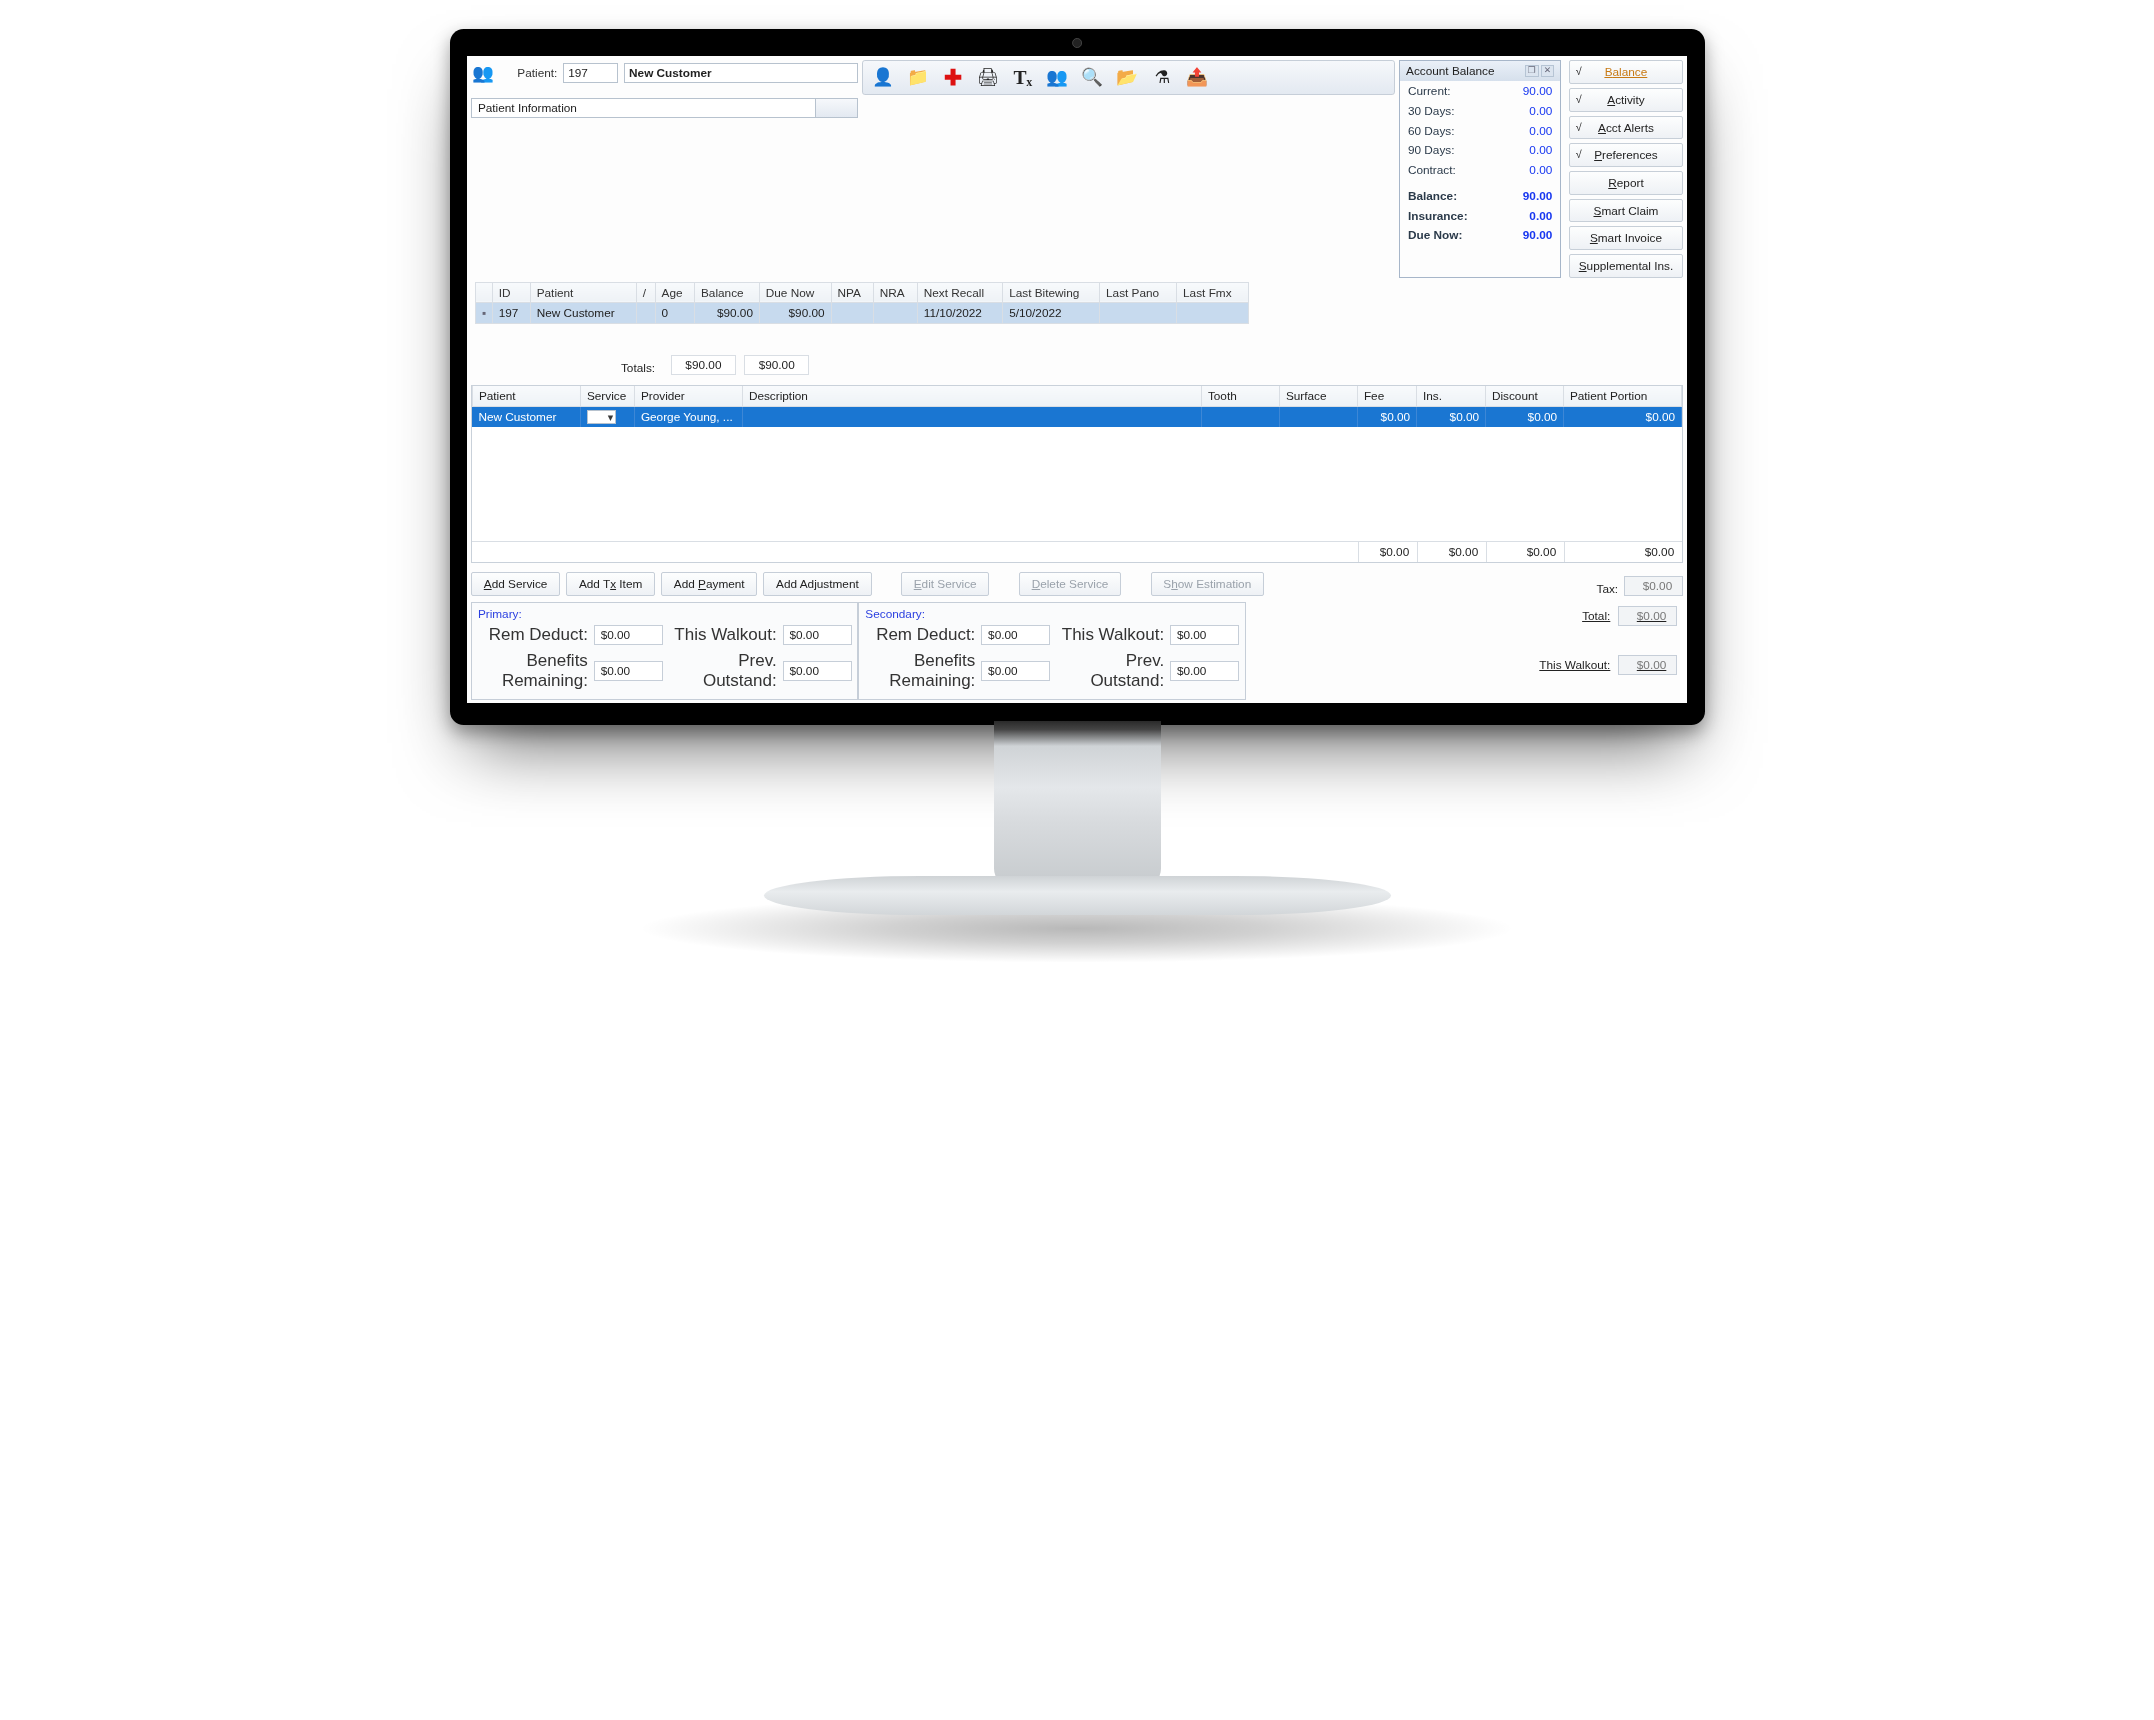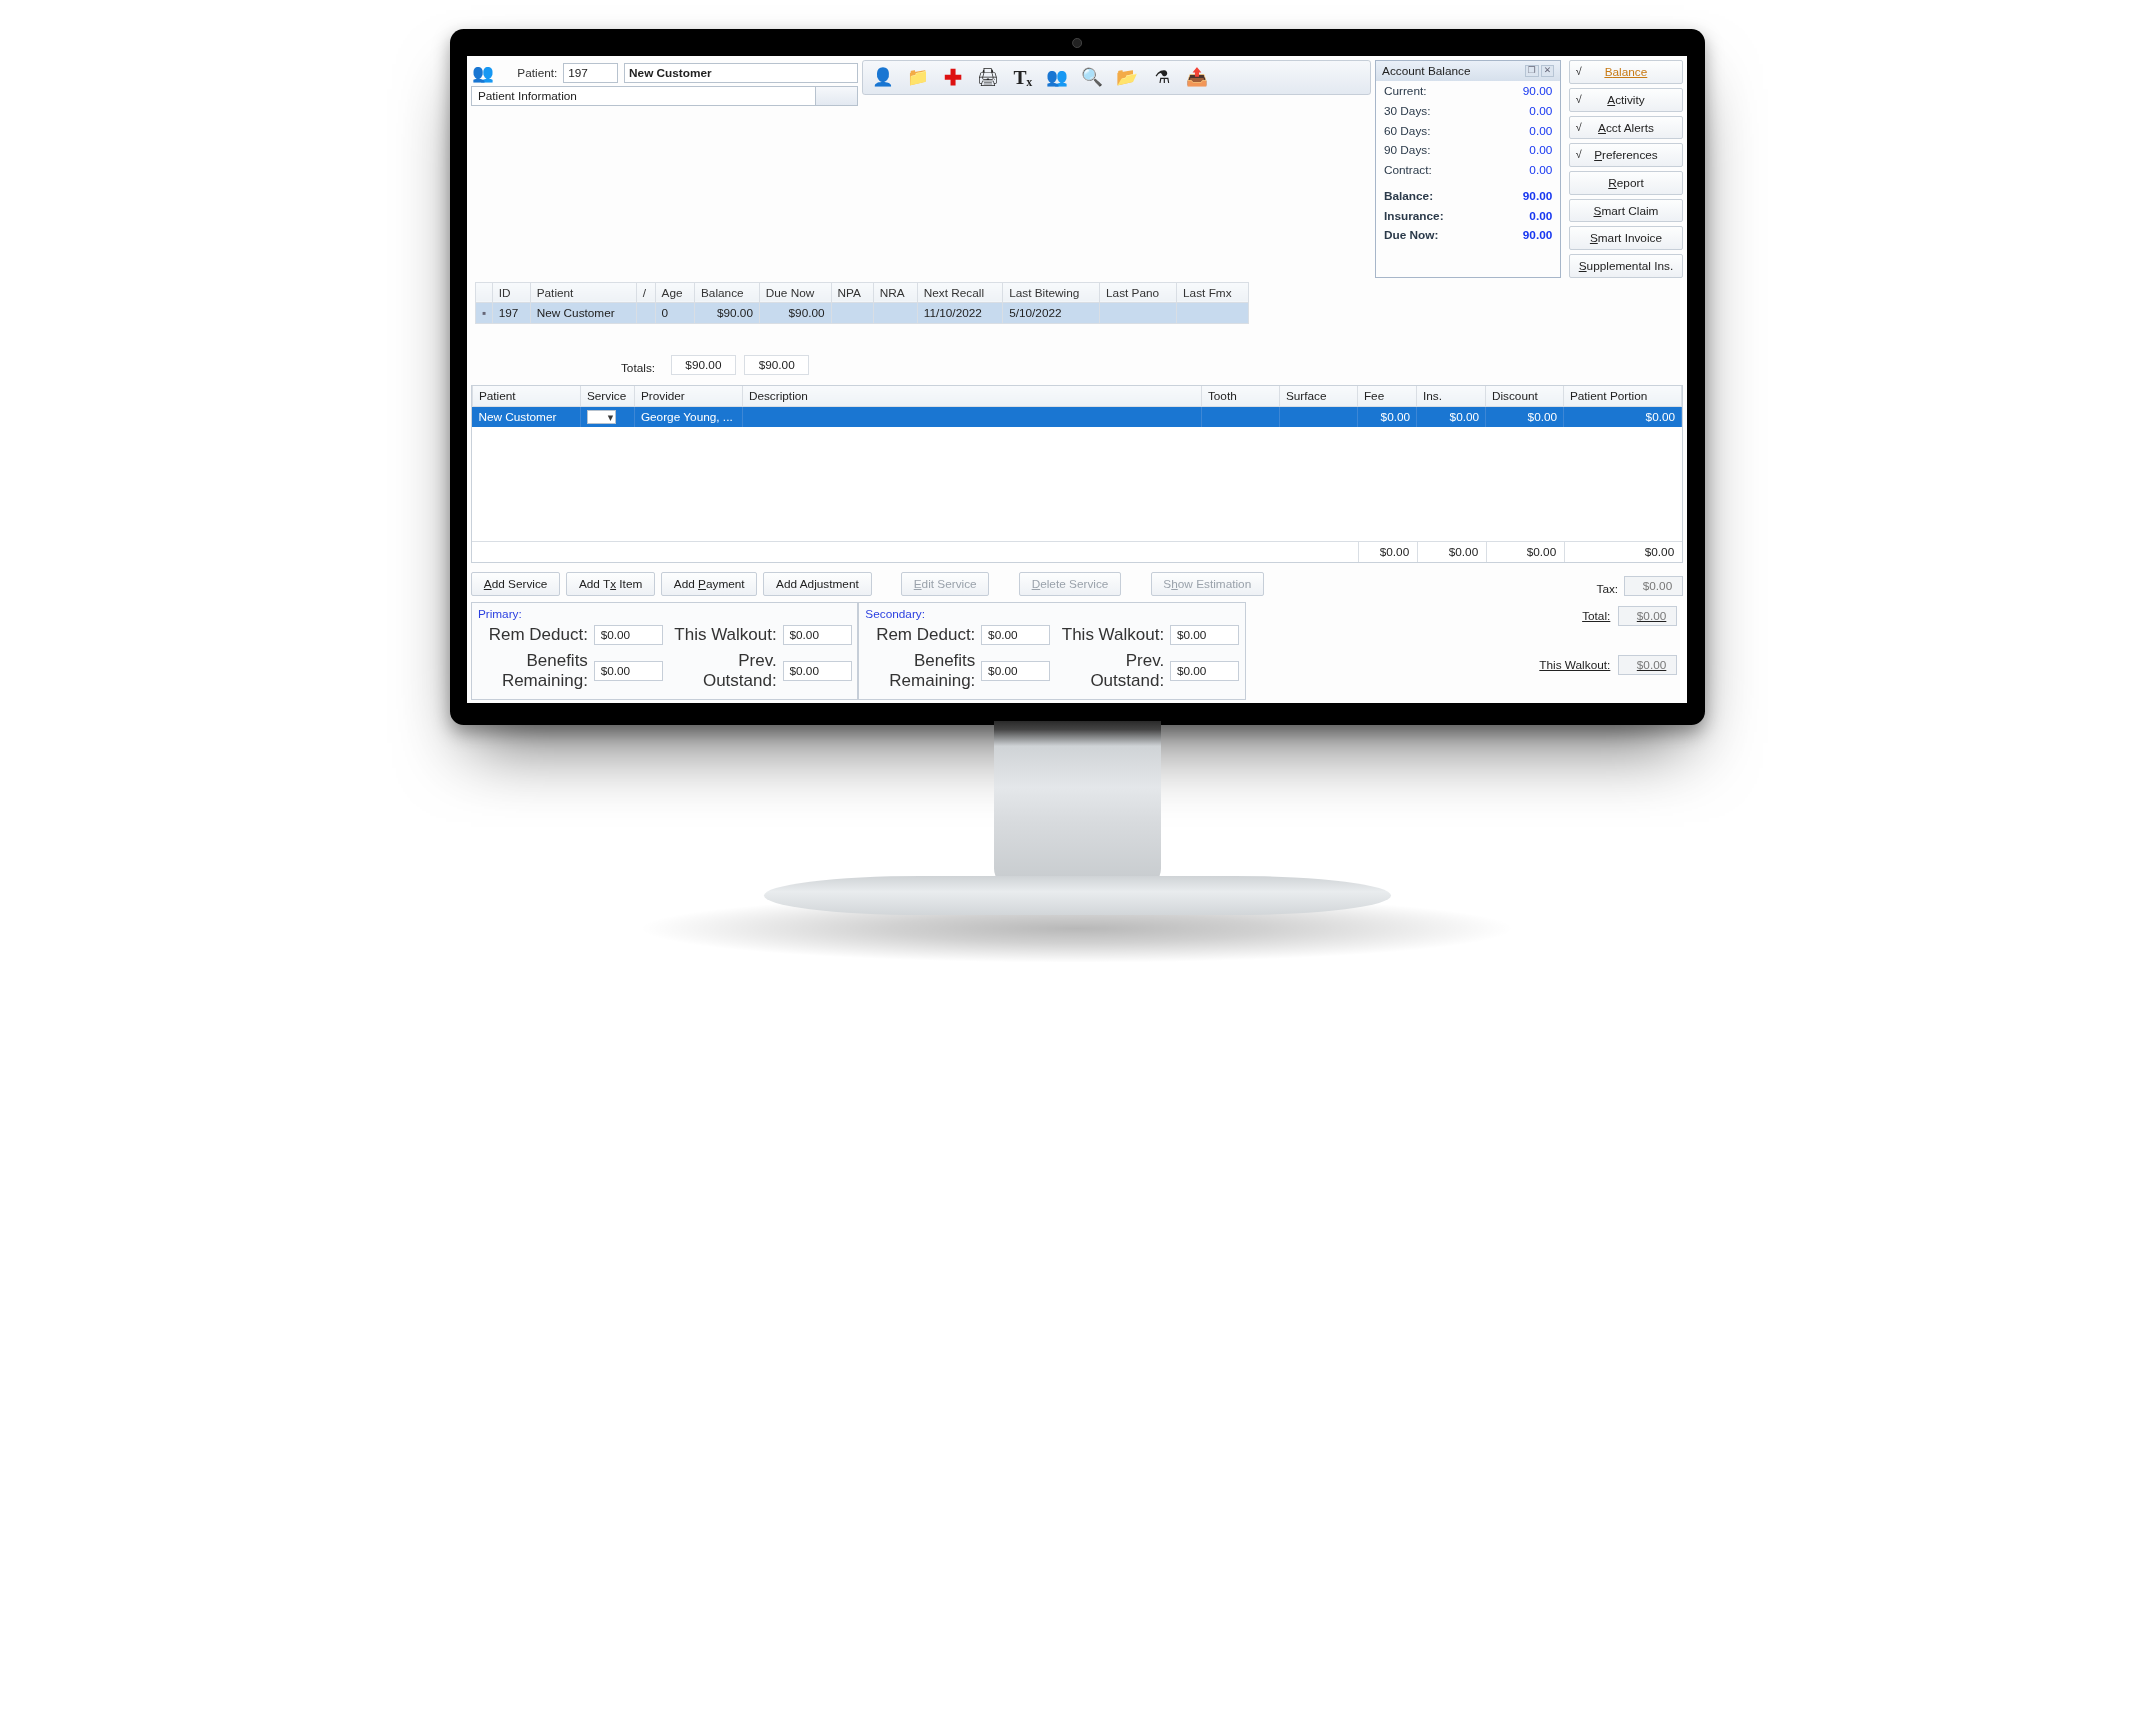--- a/index.html
+++ b/index.html
@@ -57,28 +57,28 @@
   
   .top-row { display:flex; gap:3.9px; padding:3.9px; }
   .left-top { flex:0 0 387px; }
   .toolbar { flex:1; background:linear-gradient(#f6f8fb,#e3e9f1); border:1px solid #c6ced8; border-radius:2.9px; height:35px; display:flex; align-items:center; padding:0 5.9px; gap:5.9px; }
   .tb-icon { width:29px; height:27.4px; display:flex; align-items:center; justify-content:center; font-size:17.6px; border:1px solid transparent; border-radius:2.9px; cursor:pointer; }
 
   .pat-line { display:flex; align-items:center; gap:5.9px; }
   .pat-line .lbl{ width:55px; text-align:right; color:#333;}
   .pat-id { width:55px; border:1px solid #b7c2ce; background:#fff; padding:2px 3.9px; }
   .pat-name { flex:1; border:1px solid #b7c2ce; background:#fff; padding:2px 3.9px; font-weight:bold;}
-  .pat-info { margin-top:0; display:flex; }
+  .pat-info { margin-top:12px; display:flex; }
   .pat-info .fld{ flex:1; border:1px solid #b7c2ce; border-right:none; padding:2px 5.9px; background:#fff;}
   .pat-info .btn{ width:43px; border:1px solid #b7c2ce; background:linear-gradient(#f6f8fb,#e3e9f1);}
   .people-icon{ width:25.5px; height:25.5px; display:flex; align-items:center; justify-content:center; font-size:17.6px;}
 
   
   .acct-panel {
-    width:186px; border:1px solid #a7b6c9; background:#fdfdfd;
+    width:162px; border:1px solid #a7b6c9; background:#fdfdfd;
     font-size:11.8px;
   }
   .acct-title{
     background:linear-gradient(#eaf0f8,#d6e0ec); padding:2.9px 5.9px; display:flex; align-items:center; justify-content:space-between;
   }
   .acct-title .winbtns{ display:flex; gap:2px;}
   .acct-title .wb{ width:13.7px; height:11.8px; background:#dbe4ef; border:1px solid #b6c4d4; font-size:8.8px; line-height:9.8px; text-align:center; color:#667; cursor:pointer;}
   .acct-row{ display:flex; justify-content:space-between; padding:2.9px 7.8px; color:#2b3a4a;}
   .acct-row .v{ color:#1636f0; font-variant-numeric:tabular-nums;}
   .acct-row.bold{ font-weight:bold;}

